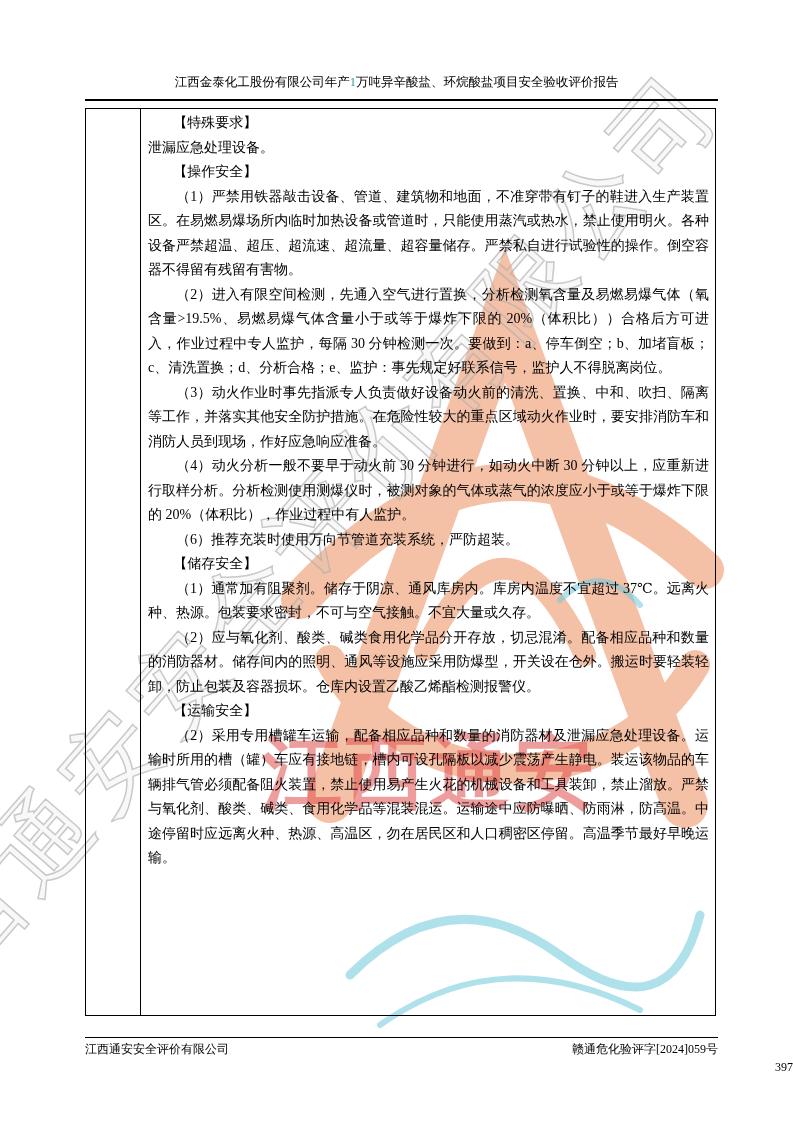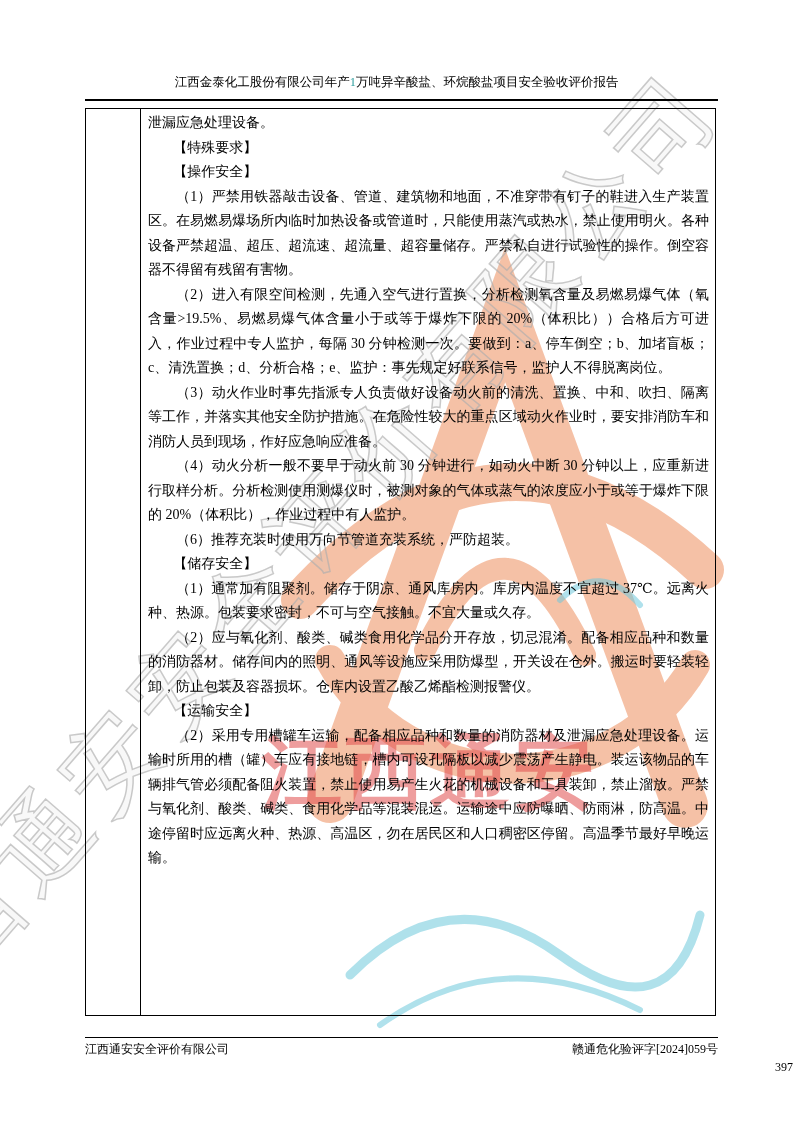--- a/index.html
+++ b/index.html
@@ -97,22 +97,22 @@
   </div>
 
   <div class="hdr">
     <span>江西金泰化工股份有限公司年产</span><span class="hl">1</span><span>万吨异辛酸盐、环烷酸盐项目安全验收评价报告</span>
   </div>
   <div class="hdr-rule"></div>
 
   <div class="doc-table">
     <div class="col-left"></div>
     <div class="col-right" id="paragraphs">
+        <p class="para heading">【特殊要求】</p>
         <p class="para plain">泄漏应急处理设备。</p>
-        <p class="para heading">【特殊要求】</p>
         <p class="para heading">【操作安全】</p>
         <p class="para item">（1）严禁用铁器敲击设备、管道、建筑物和地面，不准穿带有钉子的鞋进入生产装置区。在易燃易爆场所内临时加热设备或管道时，只能使用蒸汽或热水，禁止使用明火。各种设备严禁超温、超压、超流速、超流量、超容量储存。严禁私自进行试验性的操作。倒空容器不得留有残留有害物。</p>
         <p class="para item">（2）进入有限空间检测，先通入空气进行置换，分析检测氧含量及易燃易爆气体（氧含量&gt;19.5%、易燃易爆气体含量小于或等于爆炸下限的 20%（体积比））合格后方可进入，作业过程中专人监护，每隔 30 分钟检测一次。要做到：a、停车倒空；b、加堵盲板；c、清洗置换；d、分析合格；e、监护：事先规定好联系信号，监护人不得脱离岗位。</p>
         <p class="para item">（3）动火作业时事先指派专人负责做好设备动火前的清洗、置换、中和、吹扫、隔离等工作，并落实其他安全防护措施。在危险性较大的重点区域动火作业时，要安排消防车和消防人员到现场，作好应急响应准备。</p>
         <p class="para item">（4）动火分析一般不要早于动火前 30 分钟进行，如动火中断 30 分钟以上，应重新进行取样分析。分析检测使用测爆仪时，被测对象的气体或蒸气的浓度应小于或等于爆炸下限的 20%（体积比），作业过程中有人监护。</p>
         <p class="para item">（6）推荐充装时使用万向节管道充装系统，严防超装。</p>
         <p class="para heading">【储存安全】</p>
         <p class="para item">（1）通常加有阻聚剂。储存于阴凉、通风库房内。库房内温度不宜超过 37℃。远离火种、热源。包装要求密封，不可与空气接触。不宜大量或久存。</p>
         <p class="para item">（2）应与氧化剂、酸类、碱类食用化学品分开存放，切忌混淆。配备相应品种和数量的消防器材。储存间内的照明、通风等设施应采用防爆型，开关设在仓外。搬运时要轻装轻卸，防止包装及容器损坏。仓库内设置乙酸乙烯酯检测报警仪。</p>
         <p class="para heading">【运输安全】</p>

